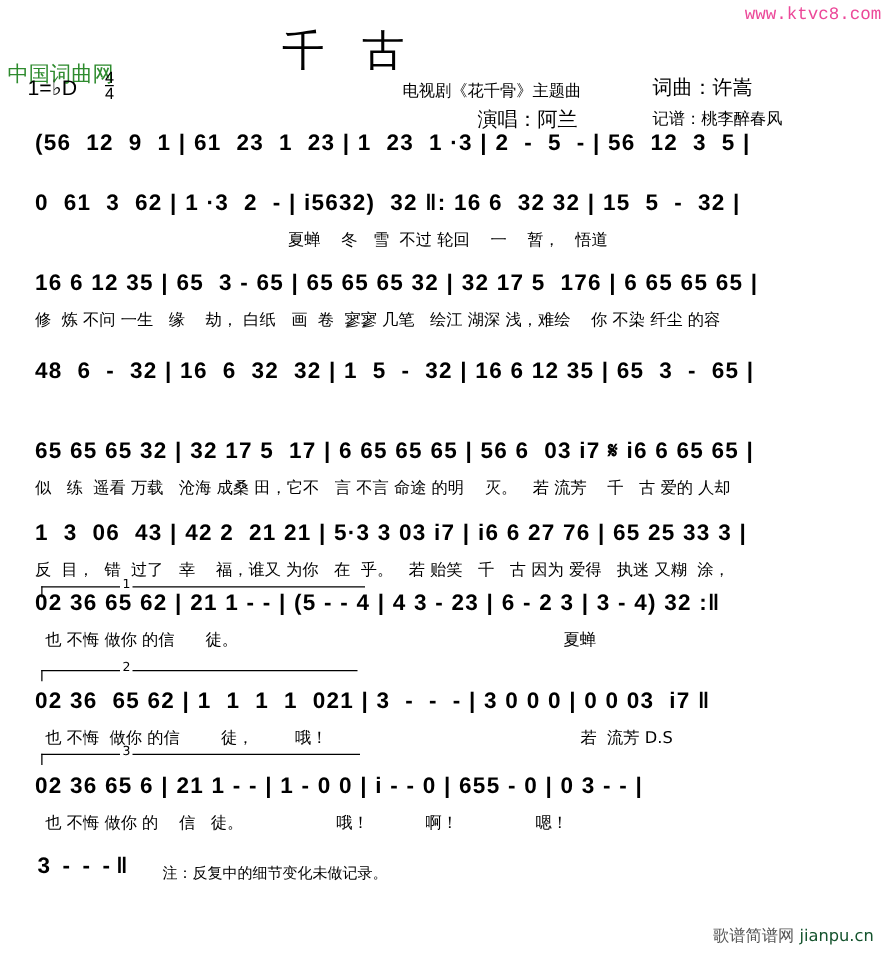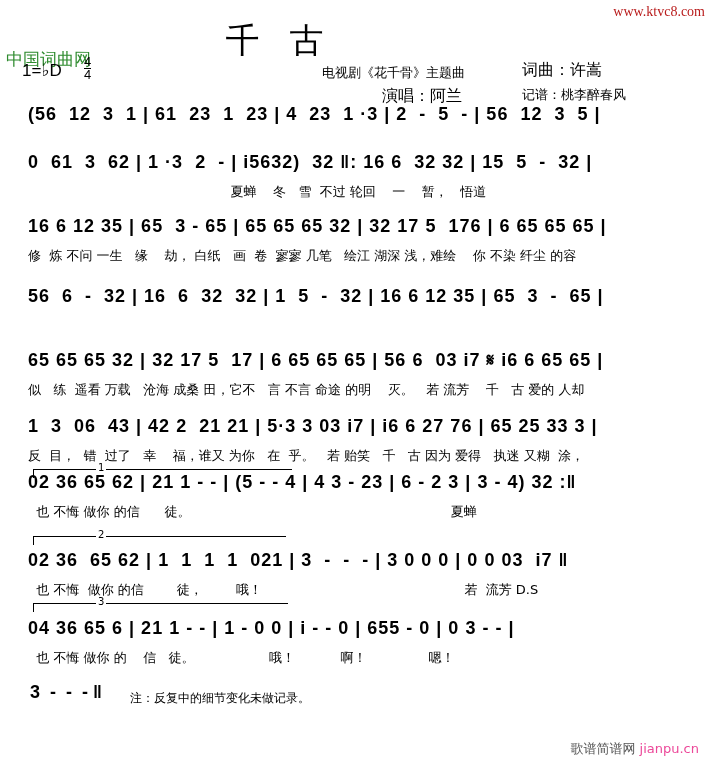--- a/index.html
+++ b/index.html
@@ -1,67 +1,67 @@
 <!DOCTYPE html>
 <html><head>
 <meta charset="utf-8">
 <style>
   html,body{margin:0;padding:0;background:#fff;}
   body{width:713px;height:768px;position:relative;overflow:hidden;font-family:"DejaVu Sans","Liberation Sans",sans-serif;color:#000;}
   .abs{position:absolute;}
   .wm-left{left:6px;top:12px;font-size:17px;color:#2e8b2e;margin-top:36px;}
-  .wm-right{right:8px;top:4px;font-size:14px;color:#b91c1c;font-family:Liberation Serif, serif;}
+  .wm-right{right:8px;top:4px;font-size:14px;color:#ec4899;font-family:Liberation Mono, monospace;}
   .title{left:0;width:579px;top:18px;text-align:center;font-size:34px;font-family:"DejaVu Serif",serif;letter-spacing:30px;}
   .key{left:22px;top:60px;font-size:17px;font-family:Liberation Sans, sans-serif;text-align:right;}
   .timesig{left:84px;top:56px;font-size:13px;line-height:12px;text-align:center;font-family:"Liberation Sans",sans-serif;}
   .timesig span{display:block;}
   .subtitle{left:322px;top:64px;font-size:13px;font-family:"DejaVu Serif",serif;}
   .composer{left:522px;top:60px;font-size:16px;font-family:"DejaVu Serif",serif;}
   .singer{left:382px;top:86px;font-size:16px;font-family:Liberation Sans, sans-serif;}
   .transcriber{left:522px;top:86px;font-size:13px;font-family:"DejaVu Serif",serif;}
   .line{position:absolute;left:28px;width:660px;}
   .notes{font-family:"Liberation Sans",sans-serif;font-weight:bold;font-size:18px;white-space:pre;letter-spacing:1px;}
   .lyrics{font-size:13px;white-space:pre;margin-top:10px;}
   .bracket{position:absolute;height:8px;border-top:1px solid #000;border-left:1px solid #000;}
   .bracket span{position:absolute;top:-8px;font-size:10px;background:#fff;padding:0 2px;}
   .note{left:130px;top:690px;font-size:12px;font-family:"DejaVu Serif",serif;}
   .final{left:30px;top:682px;font-family:"Liberation Sans",sans-serif;font-weight:bold;font-size:18px;white-space:pre;}
   .wm-bottom{right:14px;top:740px;font-size:13px;color:#555;}
-  .wm-bottom b{color:#ec4899;font-weight:normal;}
+  .wm-bottom b{color:#14532d;font-weight:normal;}
 </style>
 </head>
 <body>
 
 <div class="abs wm-left">中国词曲网</div>
 <div class="abs wm-right">www.ktvc8.com</div>
 
 <div class="abs title">千古</div>
 <div class="abs key">1=♭D</div>
 <div class="abs timesig">
   <span>4</span>
   <span style="border-top:1px solid #000;">4</span>
 </div>
 <div class="abs subtitle">电视剧《花千骨》主题曲</div>
 <div class="abs composer">词曲：许嵩</div>
 <div class="abs singer">演唱：阿兰</div>
 <div class="abs transcriber">记谱：桃李醉春风</div>
 
 <div class="line" style="top:104px;">
-  <div class="notes">(56  12  3  1 | 61  23  1  23 | 4  23  1 ·3 | 2  -  5  - | 56  12  3  5 |</div>
+  <div class="notes">(56  12  9  1 | 61  23  1  23 | 1  23  1 ·3 | 2  -  5  - | 56  12  3  5 |</div>
 </div>
 <div class="line" style="top:152px;">
   <div class="notes">0  61  3  62 | 1 ·3  2  - | i5632)  32 ‖: 16 6  32 32 | 15  5  -  32 |</div>
   <div class="lyrics">                                                 夏蝉    冬   雪  不过 轮回    一    暂，   悟道</div>
 </div>
 <div class="line" style="top:216px;">
   <div class="notes">16 6 12 35 | 65  3 - 65 | 65 65 65 32 | 32 17 5  176 | 6 65 65 65 |</div>
   <div class="lyrics">修  炼 不问 一生   缘    劫， 白纸   画  卷  寥寥 几笔   绘江 湖深 浅，难绘    你 不染 纤尘 的容</div>
 </div>
 <div class="line" style="top:286px;">
-  <div class="notes">56  6  -  32 | 16  6  32  32 | 1  5  -  32 | 16 6 12 35 | 65  3  -  65 |</div>
+  <div class="notes">48  6  -  32 | 16  6  32  32 | 1  5  -  32 | 16 6 12 35 | 65  3  -  65 |</div>
 </div>
 <div class="line" style="top:350px;">
   <div class="notes">65 65 65 32 | 32 17 5  17 | 6 65 65 65 | 56 6  03 i7 𝄋 i6 6 65 65 |</div>
   <div class="lyrics">似   练  遥看 万载   沧海 成桑 田，它不   言 不言 命途 的明    灭。   若 流芳    千   古 爱的 人却</div>
 </div>
 <div class="line" style="top:416px;">
   <div class="notes">1  3  06  43 | 42 2  21 21 | 5·3 3 03 i7 | i6 6 27 76 | 65 25 33 3 |</div>
   <div class="lyrics">反  目，  错  过了   幸    福，谁又 为你   在  乎。   若 贻笑   千   古 因为 爱得   执迷 又糊  涂，</div>
 </div>
 
@@ -78,21 +78,21 @@
   </div>
 <div class="line" style="top:550px;">
   <div class="notes">02 36  65 62 | 1  1  1  1  021 | 3  -  -  - | 3 0 0 0 | 0 0 03  i7 ‖</div>
   <div class="lyrics">  也 不悔  做你 的信        徒，        哦！                                                 若  流芳 D.S</div>
 </div>
 
 <div class="bracket" style="left:33px;top:603px;width:254px;">
     <span style="left:62px;">3</span>
   </div>
 <div class="line" style="top:618px;">
-  <div class="notes">04 36 65 6 | 21 1 - - | 1 - 0 0 | i - - 0 | 655 - 0 | 0 3 - - |</div>
+  <div class="notes">02 36 65 6 | 21 1 - - | 1 - 0 0 | i - - 0 | 655 - 0 | 0 3 - - |</div>
   <div class="lyrics">  也 不悔 做你 的    信   徒。                  哦！           啊！               嗯！</div>
 </div>
 
 <div class="abs final">3  -  -  - ‖</div>
 <div class="abs note">注：反复中的细节变化未做记录。</div>
 
 <div class="abs wm-bottom">
   <span>歌谱简谱网</span>
   <b>jianpu.cn</b>
 </div>

